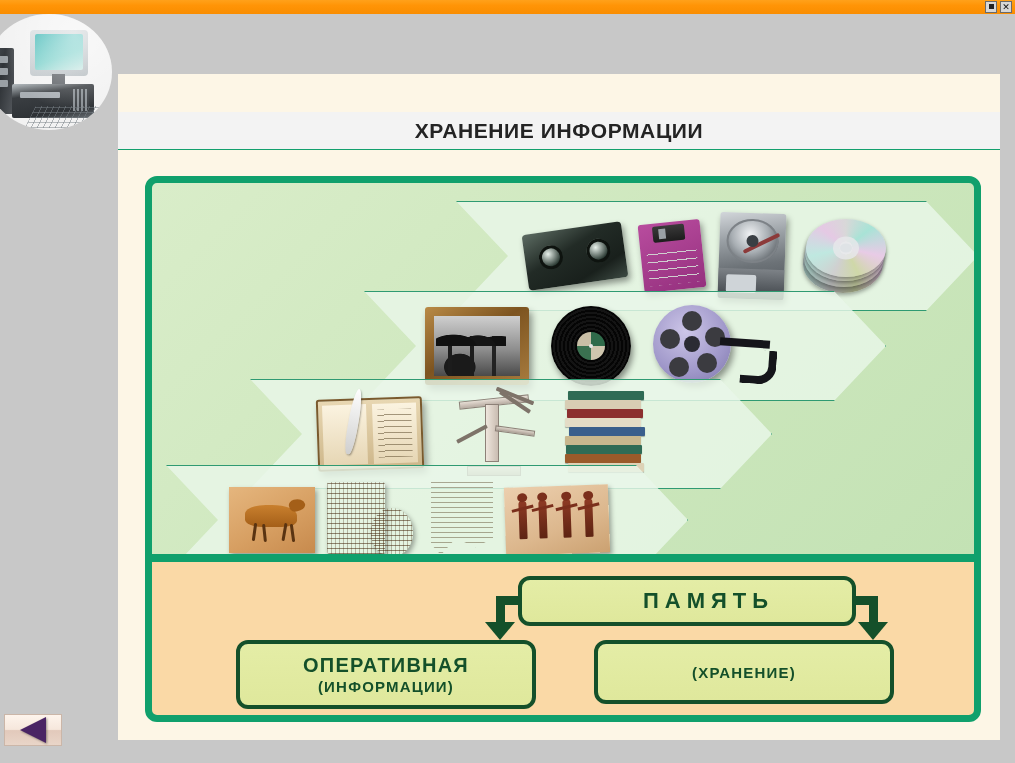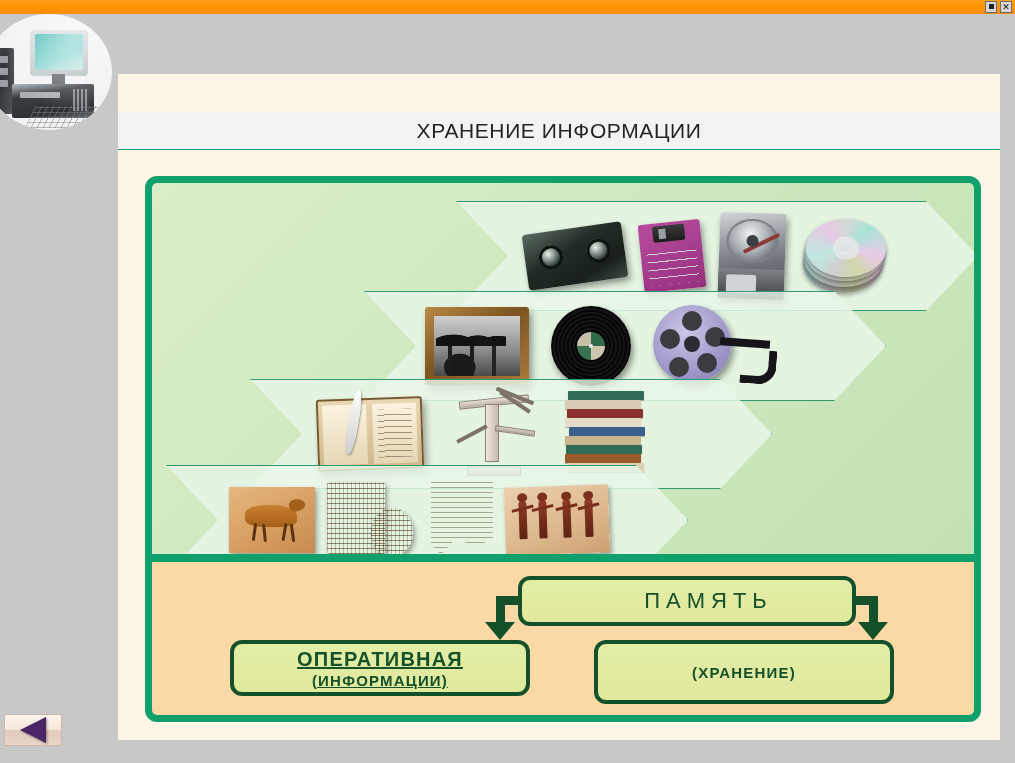--- a/index.html
+++ b/index.html
@@ -111,21 +111,21 @@
     letter-spacing: .5px; padding-right: 18px;
     text-shadow: 0 1px 0 rgba(140,70,0,.35);
   }
   #slide-sub {
     position: absolute; left: 0; top: 38px; width: 882px; height: 38px;
     background: #f3f3f3;
     border-bottom: 1px solid #13a06d;
     display: flex; align-items: center; justify-content: center;
   }
   #slide-sub .st {
-    color: #242424; font-size: 21px; letter-spacing: .6px;
+    color: #242424; font-size: 21px; letter-spacing: .6px; font-weight: bold;
   }
 
   
   #chev-area {
     position: absolute; left: 27px; top: 102px; width: 836px; height: 382px;
     background: linear-gradient(135deg,#d9edc9 0%,#cfe8bf 45%,#c3e2b4 100%);
     border: 7px solid #10a06c; border-bottom: 4px solid #10a06c;
     border-radius: 12px 12px 0 0;
     overflow: hidden;
   }
@@ -449,22 +449,22 @@
     position: absolute;
     background: linear-gradient(#e4eda6,#dfe89c);
     border: 4px solid #14502a;
     border-radius: 12px;
     display: flex; flex-direction: column; align-items: center; justify-content: center;
     color: #14502a; text-align: center;
   }
   #box-memory {
     left: 366px; top: 14px; width: 338px; height: 50px;
   }
-  #box-memory .t1 { font-size: 22px; font-weight: normal; letter-spacing: 6px; margin-left: 43px; }
-  #box-left { left: 78px; top: 78px; width: 300px; height: 56px; text-decoration: underline; }
+  #box-memory .t1 { font-size: 22px; font-weight: bold; letter-spacing: 6px; margin-left: 43px; }
+  #box-left { left: 84px; top: 78px; width: 300px; height: 69px; }
   #box-right { left: 442px; top: 78px; width: 300px; height: 64px; }
   .mbox .big { font-size: 20px; font-weight: bold; letter-spacing: 1.2px; }
   .mbox .small { font-size: 15px; font-weight: bold; letter-spacing: 1.2px; margin-top: 1px; }
 
   .conn { position: absolute; background: #14502a; }
   .arrowhead {
     position: absolute; width: 0; height: 0;
     border-left: 15px solid transparent;
     border-right: 15px solid transparent;
     border-top: 18px solid #14502a;

